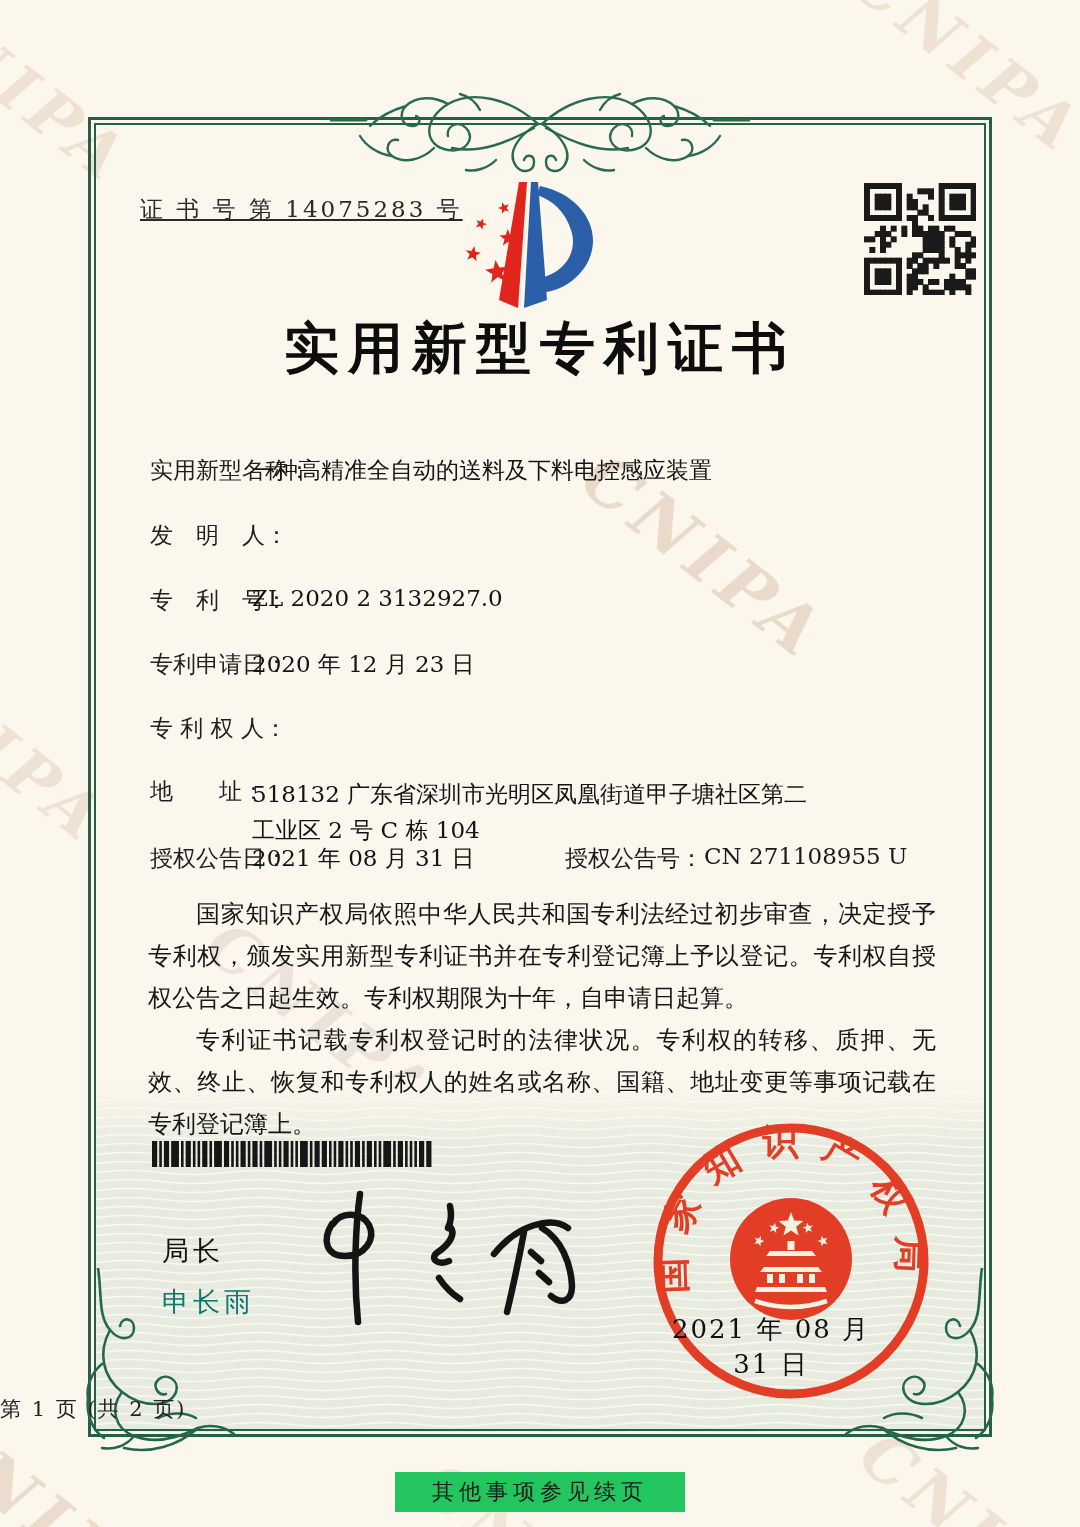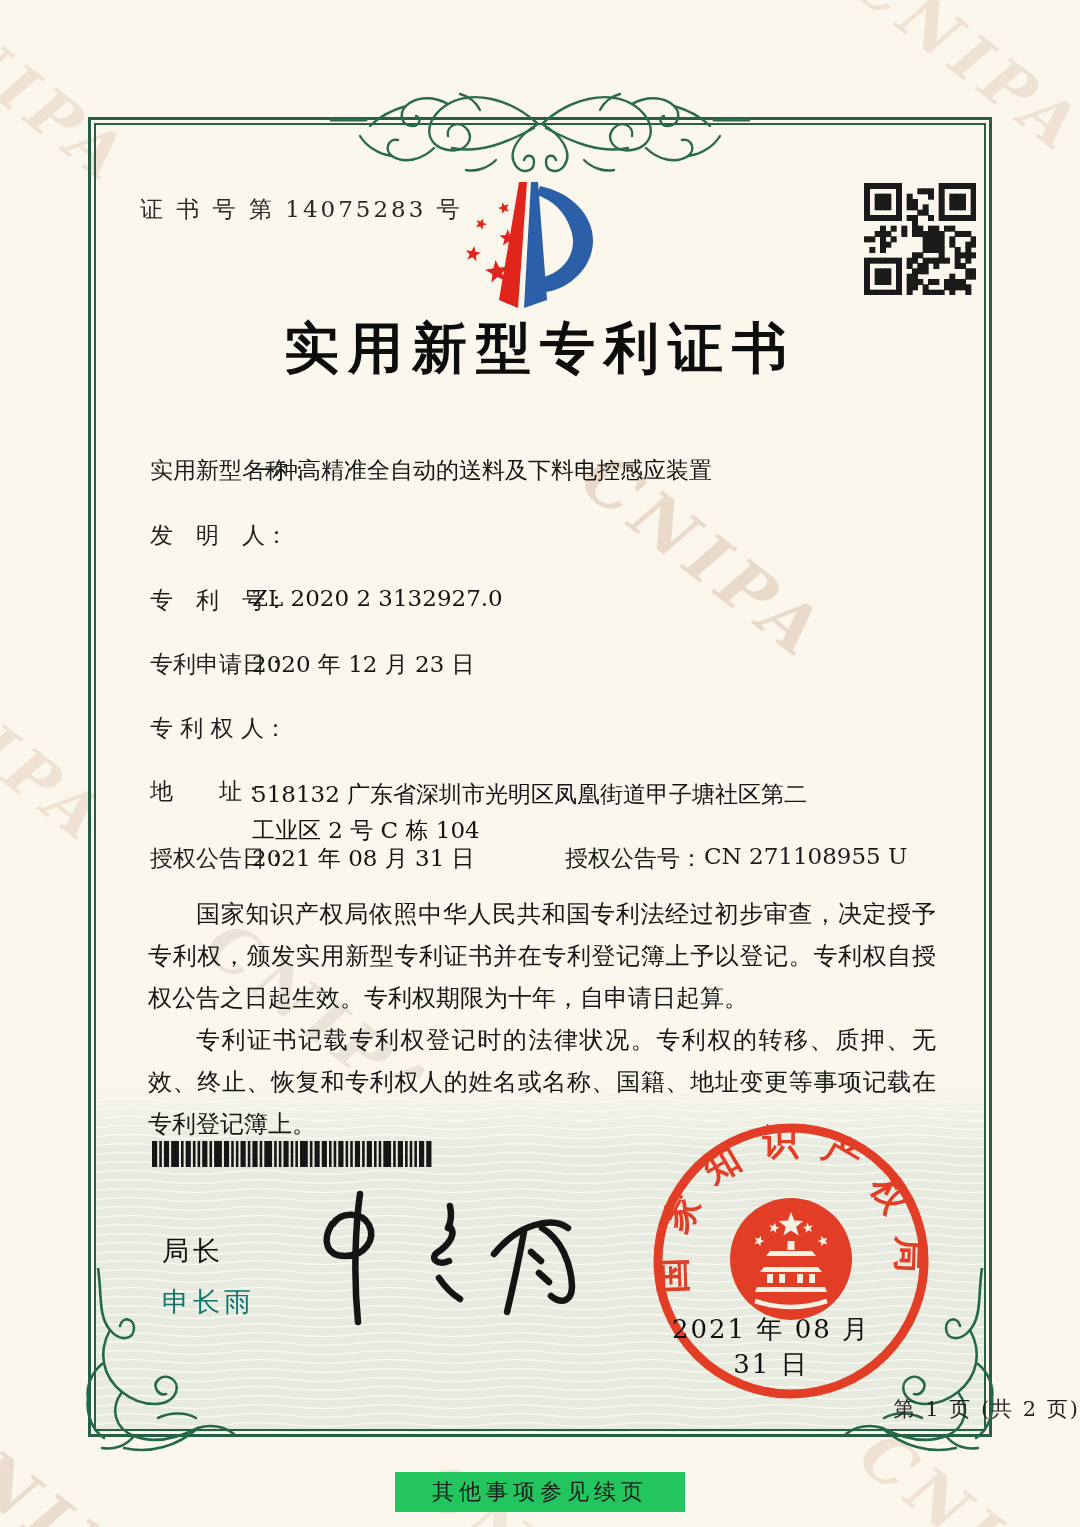--- a/index.html
+++ b/index.html
@@ -40,21 +40,21 @@
     z-index:2; pointer-events:none;
   }
   .guilloche-fade {
     position:absolute; left:96px; top:1078px; width:888px; height:70px; z-index:2;
     background:linear-gradient(#fcf7ec, rgba(252,247,236,0)); pointer-events:none;
   }
   .ornament { position:absolute; z-index:3; pointer-events:none; }
   
   .cert-no {
     position:absolute; left:140px; top:194px; z-index:4;
-    font-size:23px; letter-spacing:3px; color:#2a2a2a;
+    font-size:23px; letter-spacing:3px; color:#2a2a2a;text-decoration:underline;
   }
   .logo { position:absolute; left:452px; top:178px; z-index:4; }
   .qr   { position:absolute; left:864px; top:183px; z-index:4; }
   .title {
     position:absolute; left:0; right:0; top:312px; z-index:4;
     text-align:center; font-size:55px; font-weight:bold;
     letter-spacing:9px; color:#0d0d0d;
   }
   
   .flabel { position:absolute; left:150px; z-index:4; font-size:23px; color:#1f1f1f; white-space:nowrap; }
@@ -77,21 +77,21 @@
   .signer-name  { position:absolute; left:162px; top:1284px; z-index:4;
     font-size:27px; font-family:"DejaVu Sans","Liberation Sans",sans-serif; color:#0f766e; letter-spacing:4px; }
   .signature { position:absolute; left:298px; top:1188px; z-index:5; }
   .seal { position:absolute; left:648px; top:1118px; z-index:5; opacity:0.93; }
   .seal-date {
     position:absolute; left:655px; top:1312px; width:232px; z-index:6;
     text-align:center; font-size:26px; letter-spacing:2px; color:#101010;
   }
   .page-no {
     position:absolute; left:0; right:0; top:1395px; z-index:4;
-    text-align:right; font-size:21px; letter-spacing:2px; color:#222;margin-left:38px;
+    text-align:left; font-size:21px; letter-spacing:2px; color:#222;
   }
   .bottom-note {
     position:absolute; left:50%; top:1472px; transform:translateX(-50%); z-index:4;
     background:#22c55e; padding:5px 37px; font-size:22px; letter-spacing:5px; color:#1c1c1c;
     white-space:nowrap;
   }
 </style>
 </head>
 <body>
 

